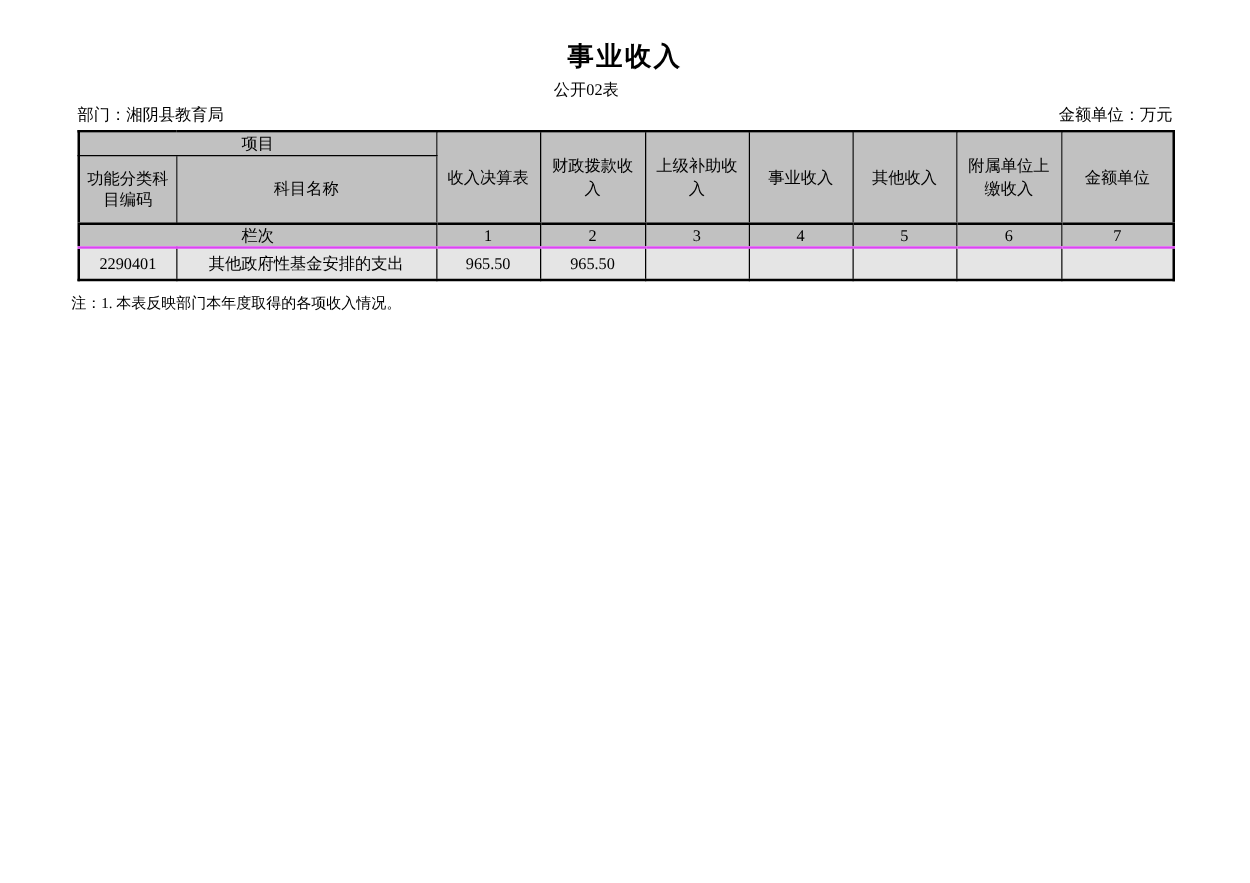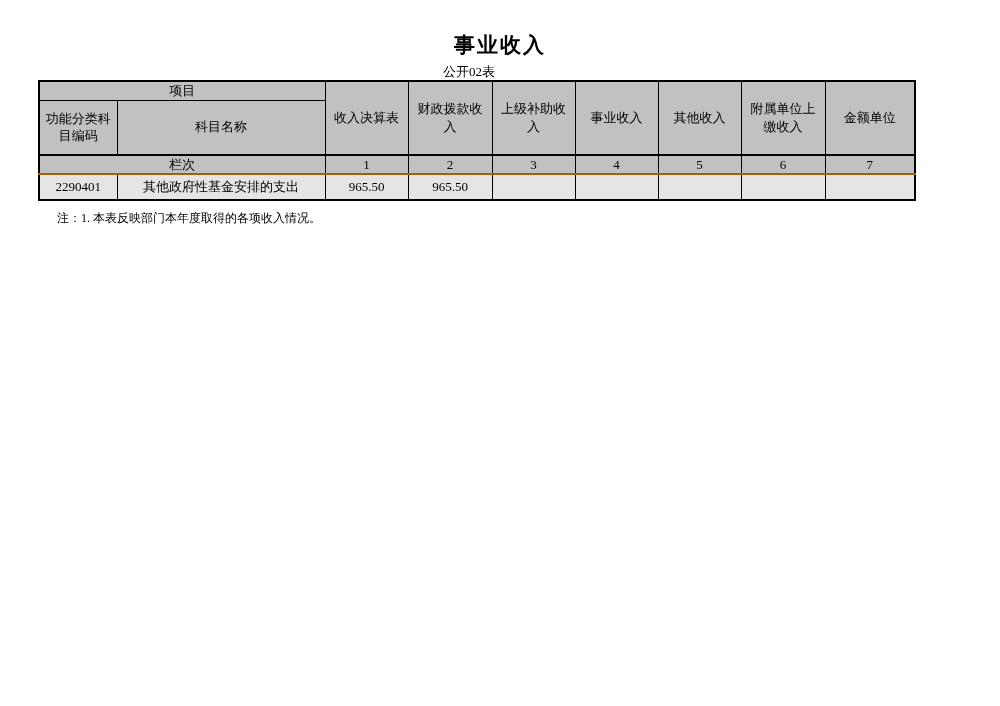--- a/index.html
+++ b/index.html
@@ -33,42 +33,42 @@
     line-height: 17px;
   }
   .meta-row {
     display: flex;
     justify-content: space-between;
     margin: 3px 62px 4px 62px;
     font-size: 13px;
     line-height: 17px;
   }
   table.income-table {
-    margin-left: 38px;
+    margin-left: 62px;
     width: 876px;
     border-collapse: collapse;
     table-layout: fixed;
     border: 2px solid #000000;
   }
   table.income-table td {
     border: 1px solid #000000;
     text-align: center;
     vertical-align: middle;
     font-size: 13px;
     padding: 0 4px;
     overflow: hidden;
     line-height: 1.35;
   }
   tr.hdr td { background: #c1c1c1; }
   tr.row-project td { height: 16px; }
   tr.row-head2 td { height: 53px; }
   tr.row-lanci td {
     height: 16px;
     border-top: 2px solid #000000;
-    border-bottom: 2px solid #a16207;
+    border-bottom: 2px solid #d946ef;
   }
   tr.row-data td { height: 24px; background: #e5e5e5; }
   td.cell-left { text-align: left; padding-left: 12px; }
   td.cell-num { text-align: right; padding-right: 5px; }
   .notes {
     margin: 7px 0 0 57px;
     font-size: 12px;
     line-height: 20px;
   }
   .note-line { white-space: nowrap; }
@@ -76,20 +76,24 @@
 </style>
 </head>
 <body>
 
 <div class="sheet">
 
   <div class="doc-title">事业收入</div>
 
   <div class="meta-top-right">公开02表</div>
 
+  <div class="meta-row">
+    <span>部门：湘阴县教育局</span>
+    <span>金额单位：万元</span>
+  </div>
 
   <table class="income-table">
     <colgroup>
       <col style="width:78px">
       <col style="width:208px">
       <col style="width:83px">
       <col style="width:84px">
       <col style="width:83px">
       <col style="width:83px">
       <col style="width:83px">

